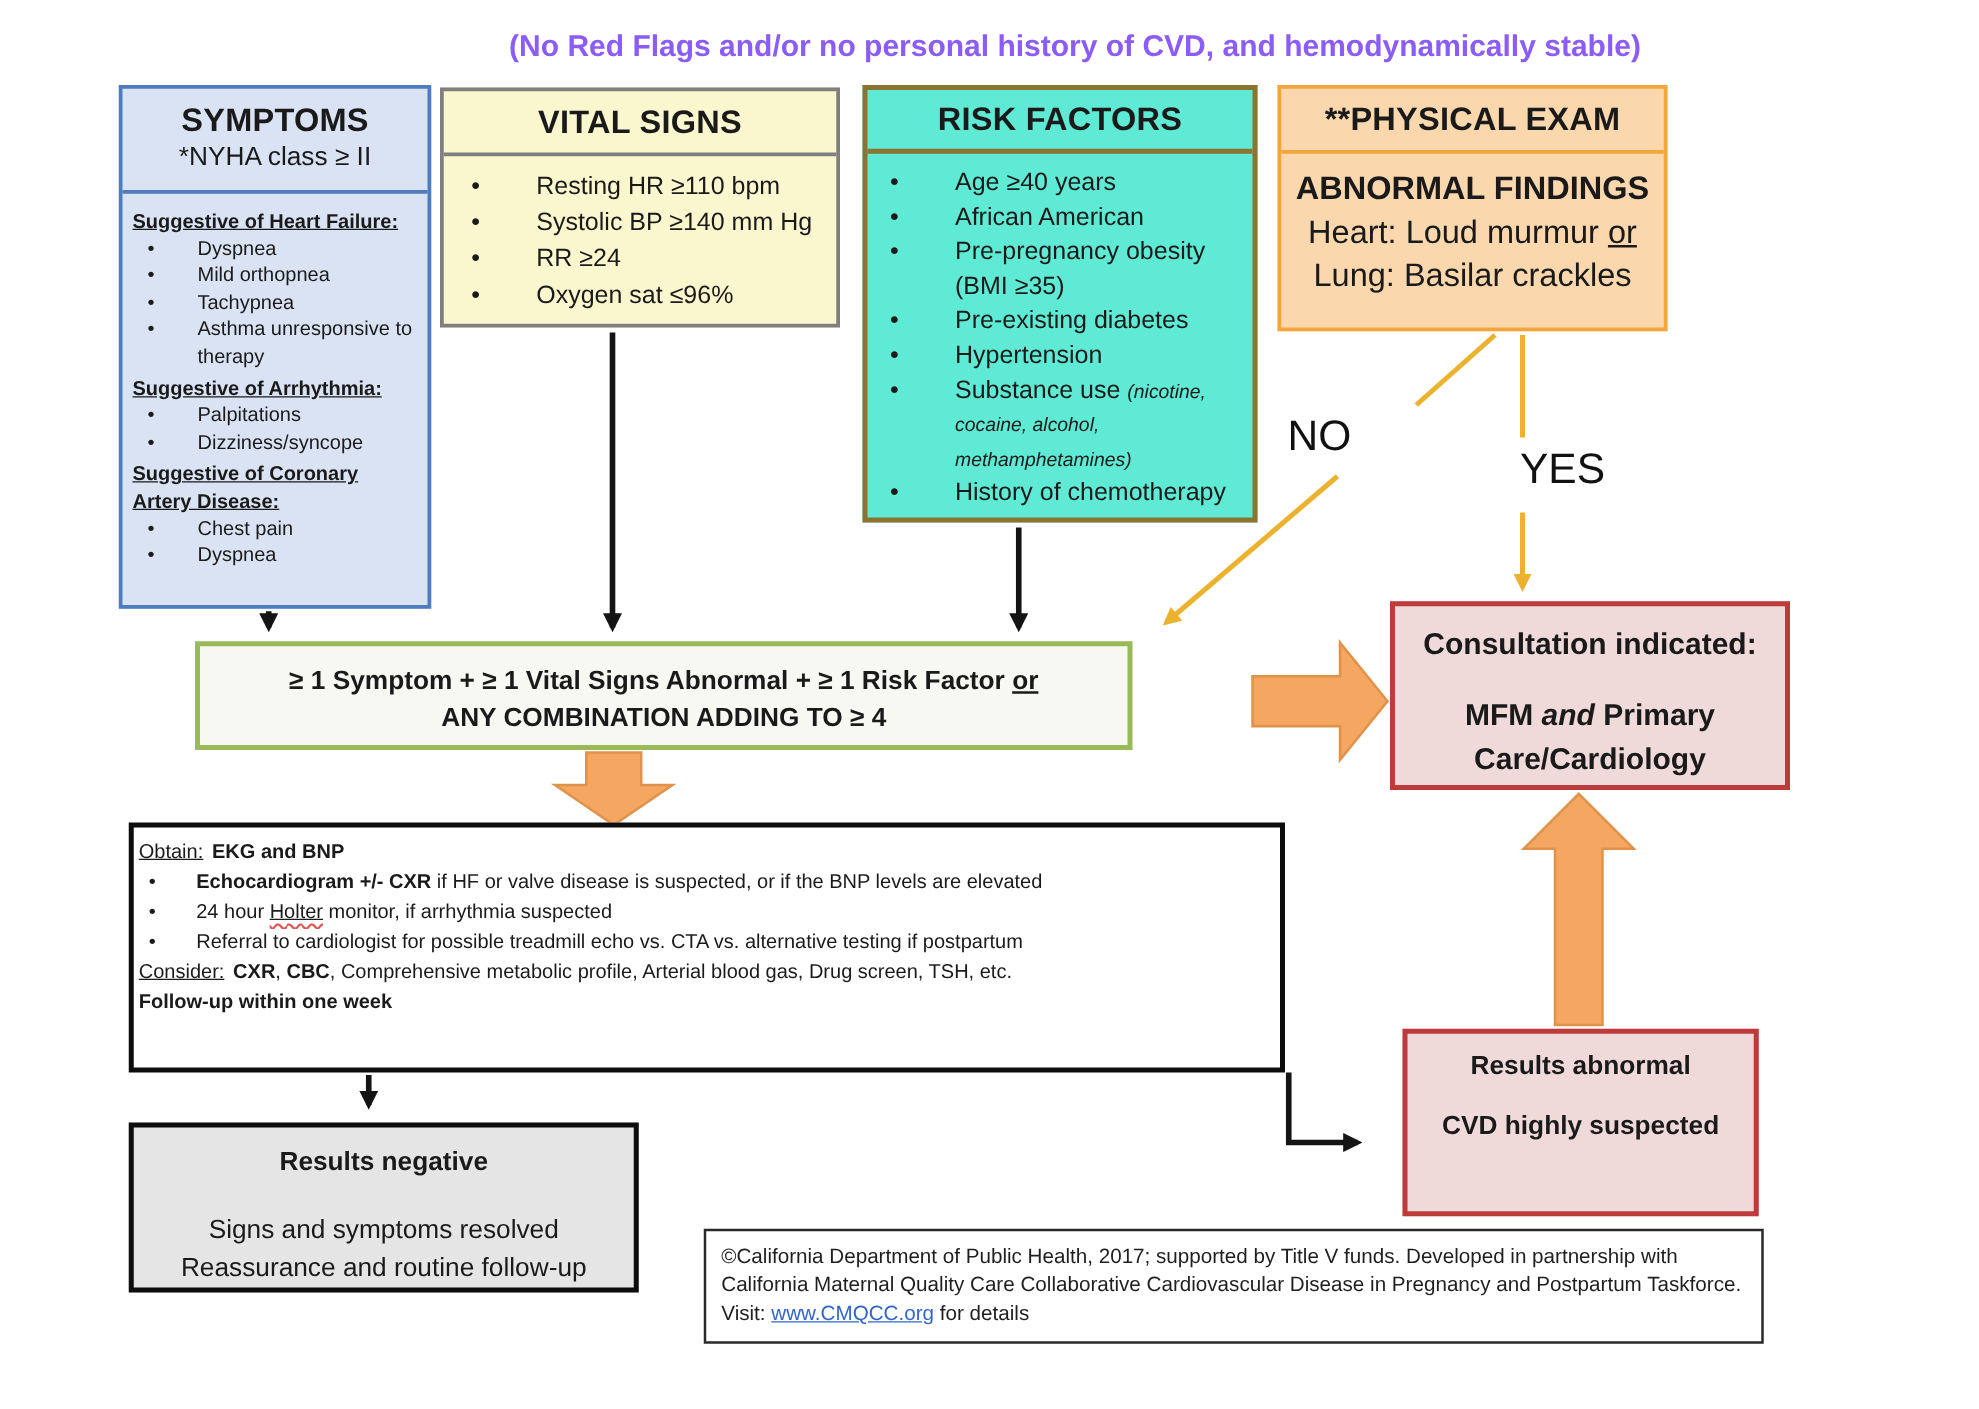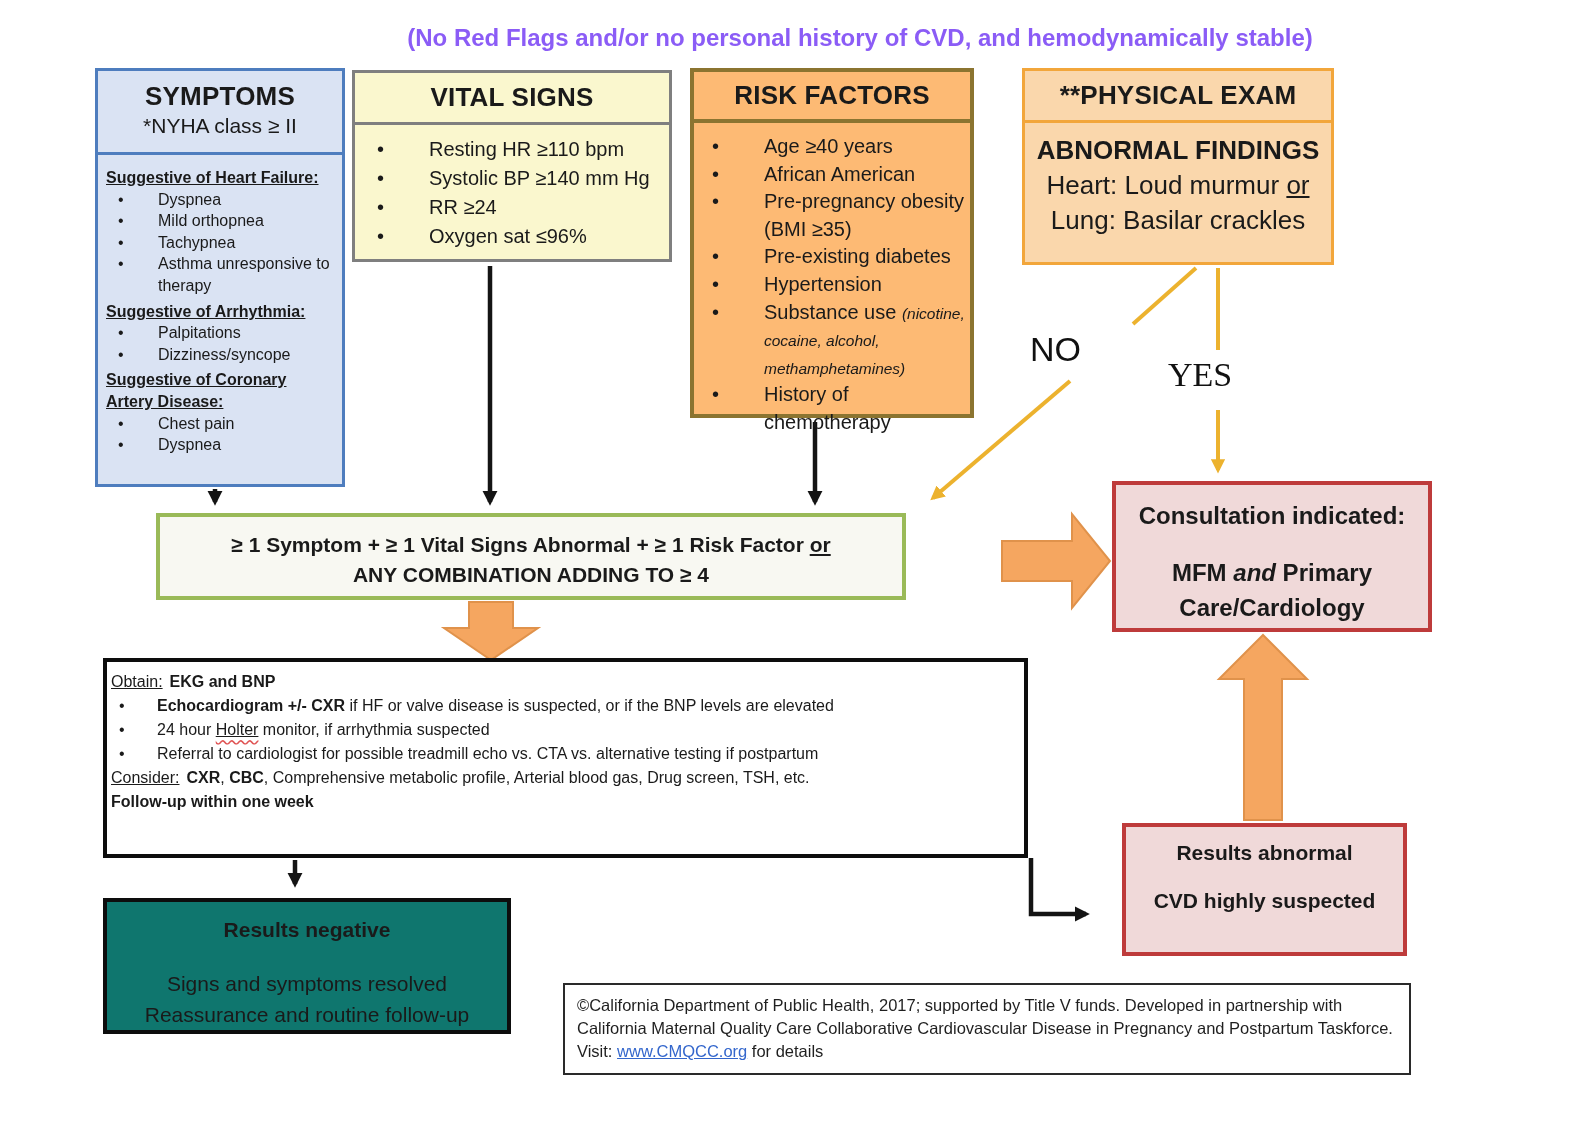--- a/index.html
+++ b/index.html
@@ -30,36 +30,36 @@
   .li::before { content:"•"; flex:0 0 40px; padding-left:12px; }
   .li .txt { flex:1; }
 
   
   .vitals { left:352px; top:70px; width:320px; height:192px; background:#faf7ce; border:3px solid #7f7f7f; }
   .vitals .bhead { padding:9px 4px; border-bottom:3px solid #7f7f7f; }
   .vitals .bbody { padding:10px 6px; font-size:20px; line-height:1.45; }
   .vitals .li::before { flex:0 0 52px; padding-left:16px; }
 
   
-  .risks { left:690px; top:68px; width:284px; height:350px; background:#fdba74; border:4px solid #8b7430; }
+  .risks { left:690px; top:68px; width:316px; height:350px; background:#5eead4; border:4px solid #8b7430; }
   .risks .bhead { padding:8px 4px; border-bottom:4px solid #8b7430; }
   .risks .bbody { padding:10px 2px; font-size:20px; line-height:1.38; }
   .risks .li::before { flex:0 0 52px; padding-left:16px; }
   .note { font-style:italic; font-size:15.5px; }
 
   
   .exam { left:1022px; top:68px; width:312px; height:197px; background:#fad7ac; border:3px solid #f2a63b; }
   .exam .bhead { padding:9px 4px; border-bottom:3px solid #f2a63b; }
   .exam .bbody { padding:10px 6px; font-size:26px; line-height:1.35; text-align:center; }
   .exam .findings { font-weight:bold; }
 
   
   .decision { font-size:34px; font-weight:500; color:#111; background:#fff; padding:0 4px; }
   .no-label  { left:1026px; top:330px; }
-  .yes-label { left:1164px; top:356px;font-family:Liberation Serif, serif; }
+  .yes-label { left:1212px; top:356px; }
 
   
   .criteria { left:156px; top:513px; width:750px; height:87px; background:#f8f8f2; border:4px solid #9aba58;
               text-align:center; font-size:21px; font-weight:bold; padding-top:13px; line-height:1.45; }
 
   
   .consult { left:1112px; top:481px; width:320px; height:151px; background:#f0d9d9; border:4px solid #be3b3b;
              text-align:center; font-weight:bold; font-size:24px; padding:14px 18px 0 18px; line-height:1.45; }
   .consult .l2 { margin-top:22px; }
   .it { font-style:italic; }
@@ -68,26 +68,26 @@
   .workup { left:103px; top:658px; width:925px; height:200px; background:#ffffff; border:4px solid #0d0d0d;
             padding:8px 4px; font-size:16px; line-height:1.5; }
   .u-label { text-decoration:underline; margin-right:7px; }
   .b { font-weight:bold; }
   .wli { display:flex; }
   .wli::before { content:"•"; flex:0 0 38px; padding-left:8px; }
   .holter { text-decoration:underline; }
   .holter > span { text-decoration:underline wavy #e05555; text-underline-offset:4px; }
 
   
-  .negative { left:103px; top:898px; width:408px; height:136px; background:#0f766e; border:4px solid #0d0d0d;
+  .negative { left:103px; top:898px; width:408px; height:136px; background:#e5e5e5; border:4px solid #0d0d0d;
               text-align:center; font-size:21px; padding-top:12px; line-height:1.5; }
   .negative .ttl { font-weight:bold; margin-bottom:22px; }
 
   
-  .abnormal { left:1122px; top:823px; width:285px; height:133px; background:#f0d9d9; border:4px solid #be3b3b;
+  .abnormal { left:1122px; top:823px; width:285px; height:150px; background:#f0d9d9; border:4px solid #be3b3b;
               text-align:center; font-size:21px; font-weight:bold; padding-top:14px; }
   .abnormal .l2 { margin-top:24px; }
 
   
   .footer { left:563px; top:983px; width:848px; height:92px; border:2px solid #2a2a2a; background:#fff;
             padding:9px 12px; font-size:16.5px; line-height:1.4; color:#1f1f1f; }
   .link { color:#3366cc; text-decoration:underline; }
 </style>
 </head>
 <body>

